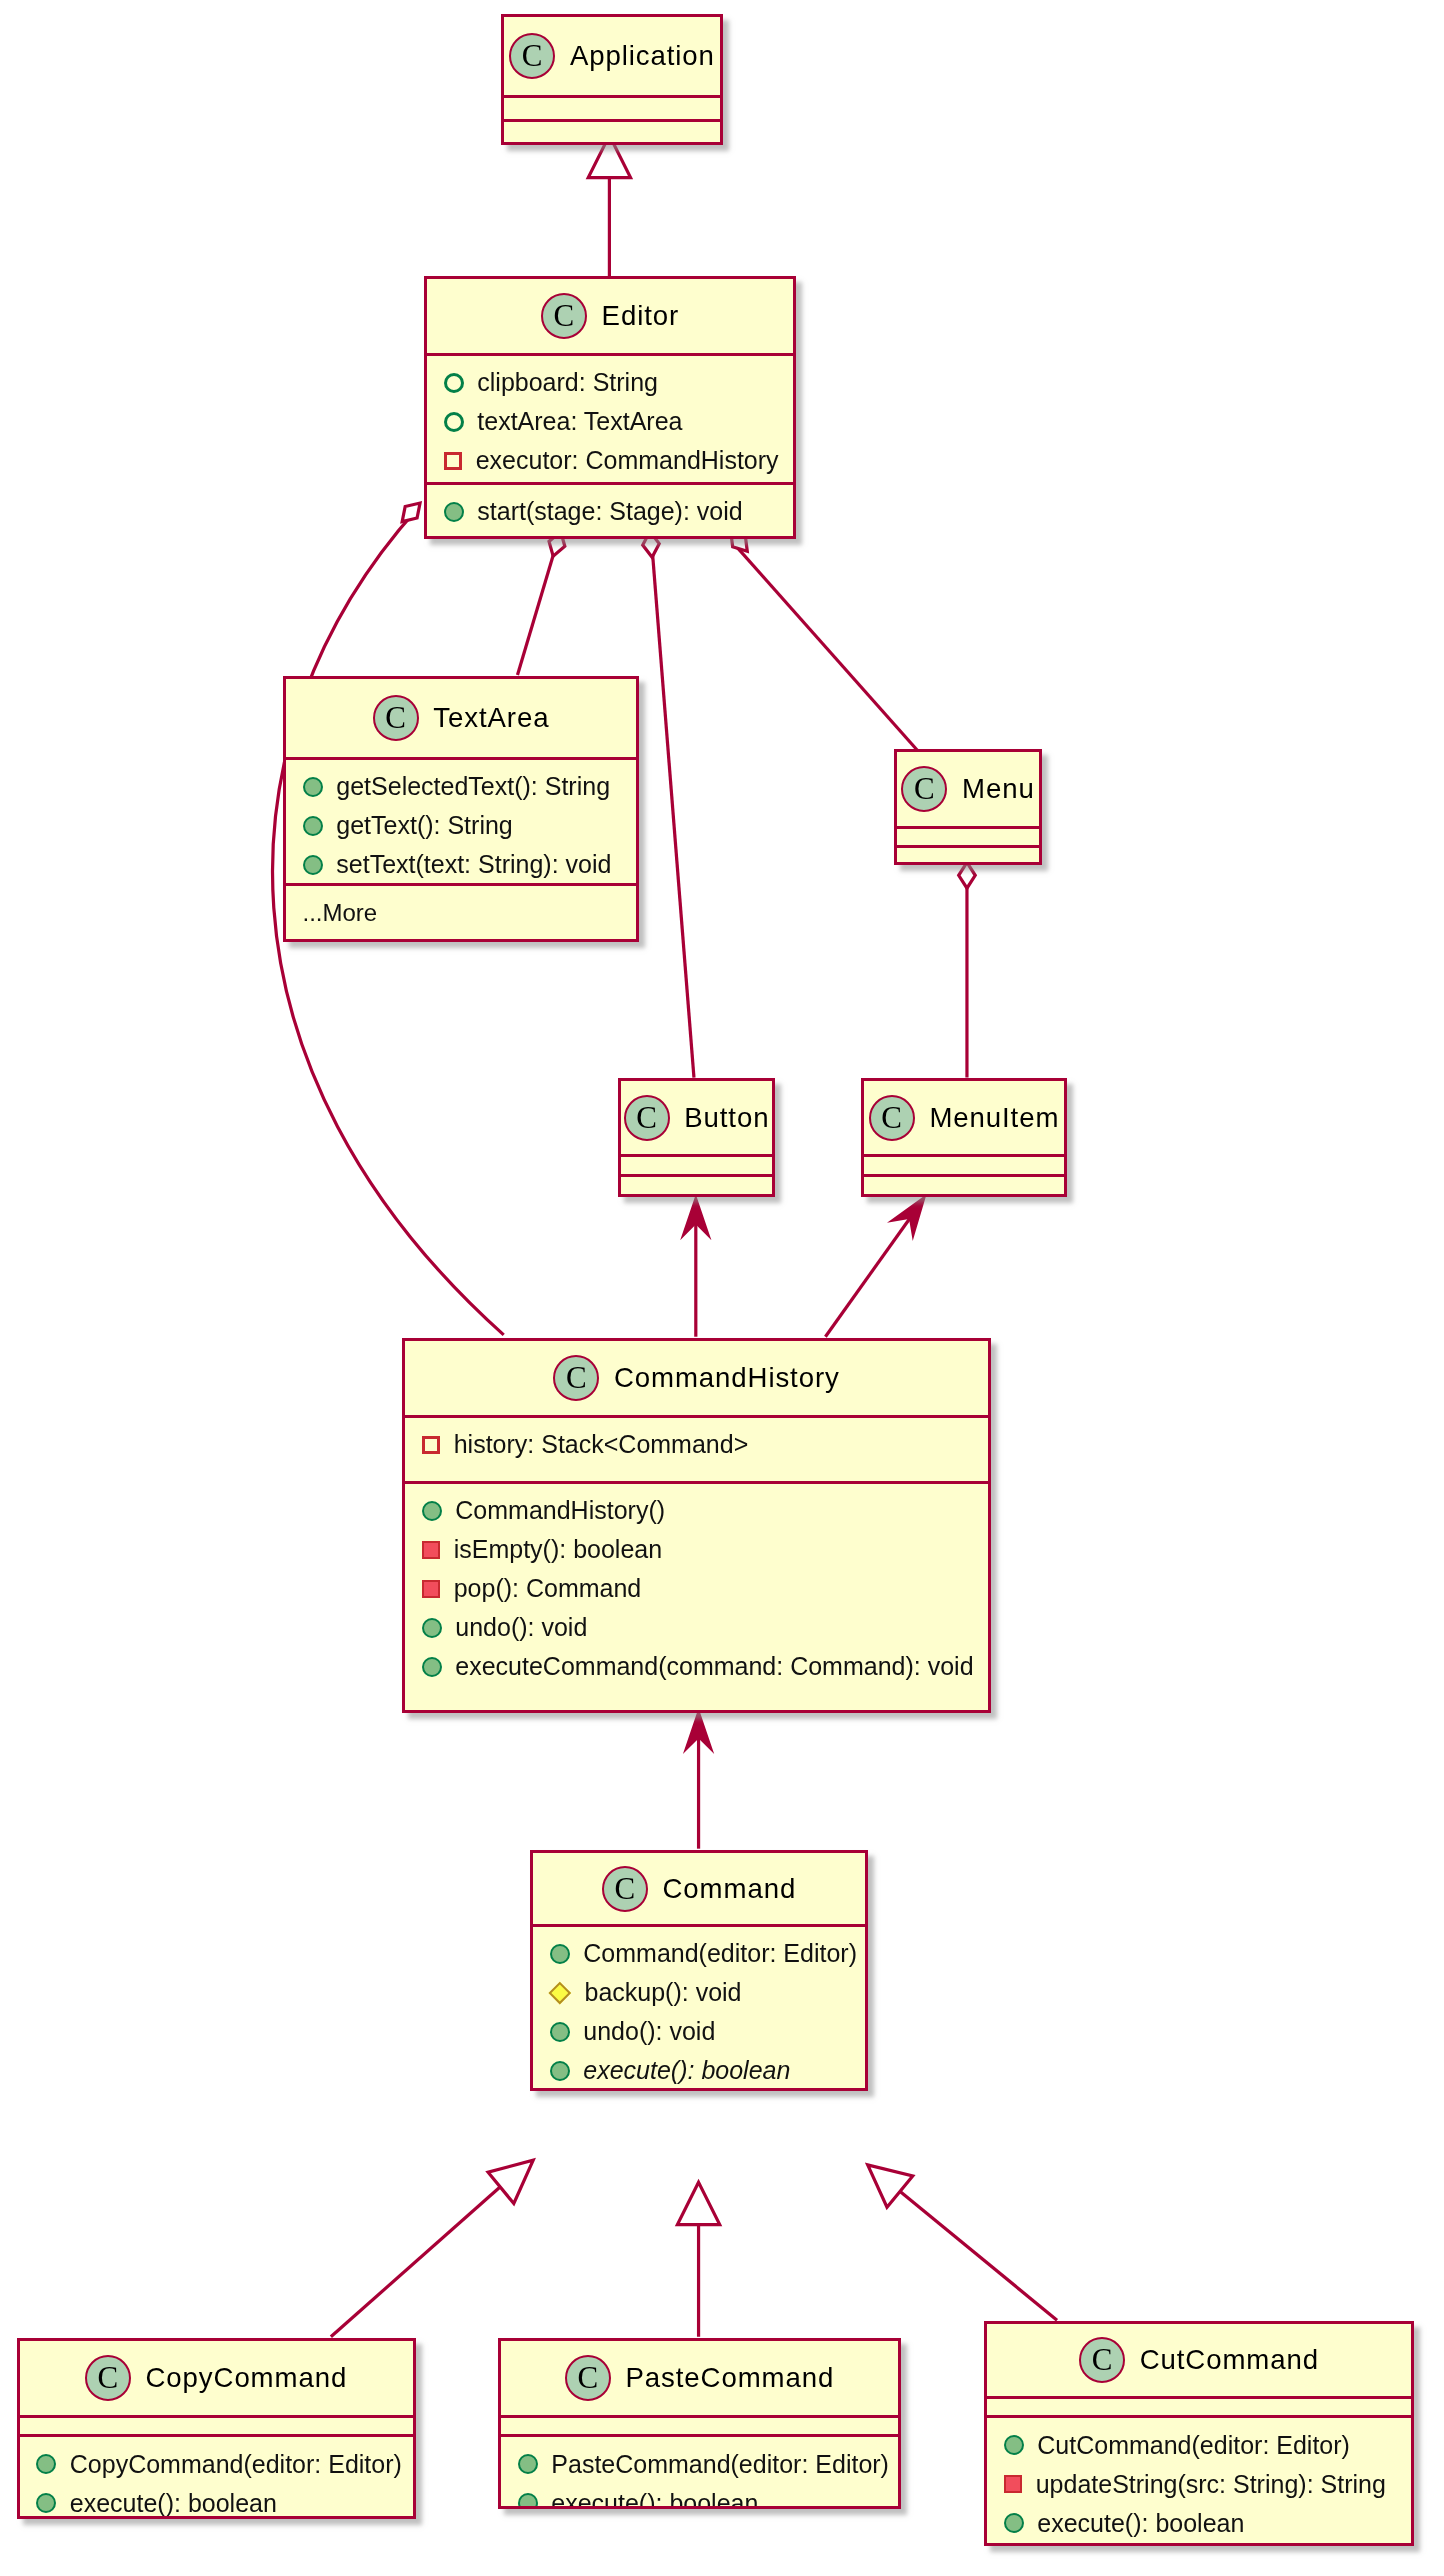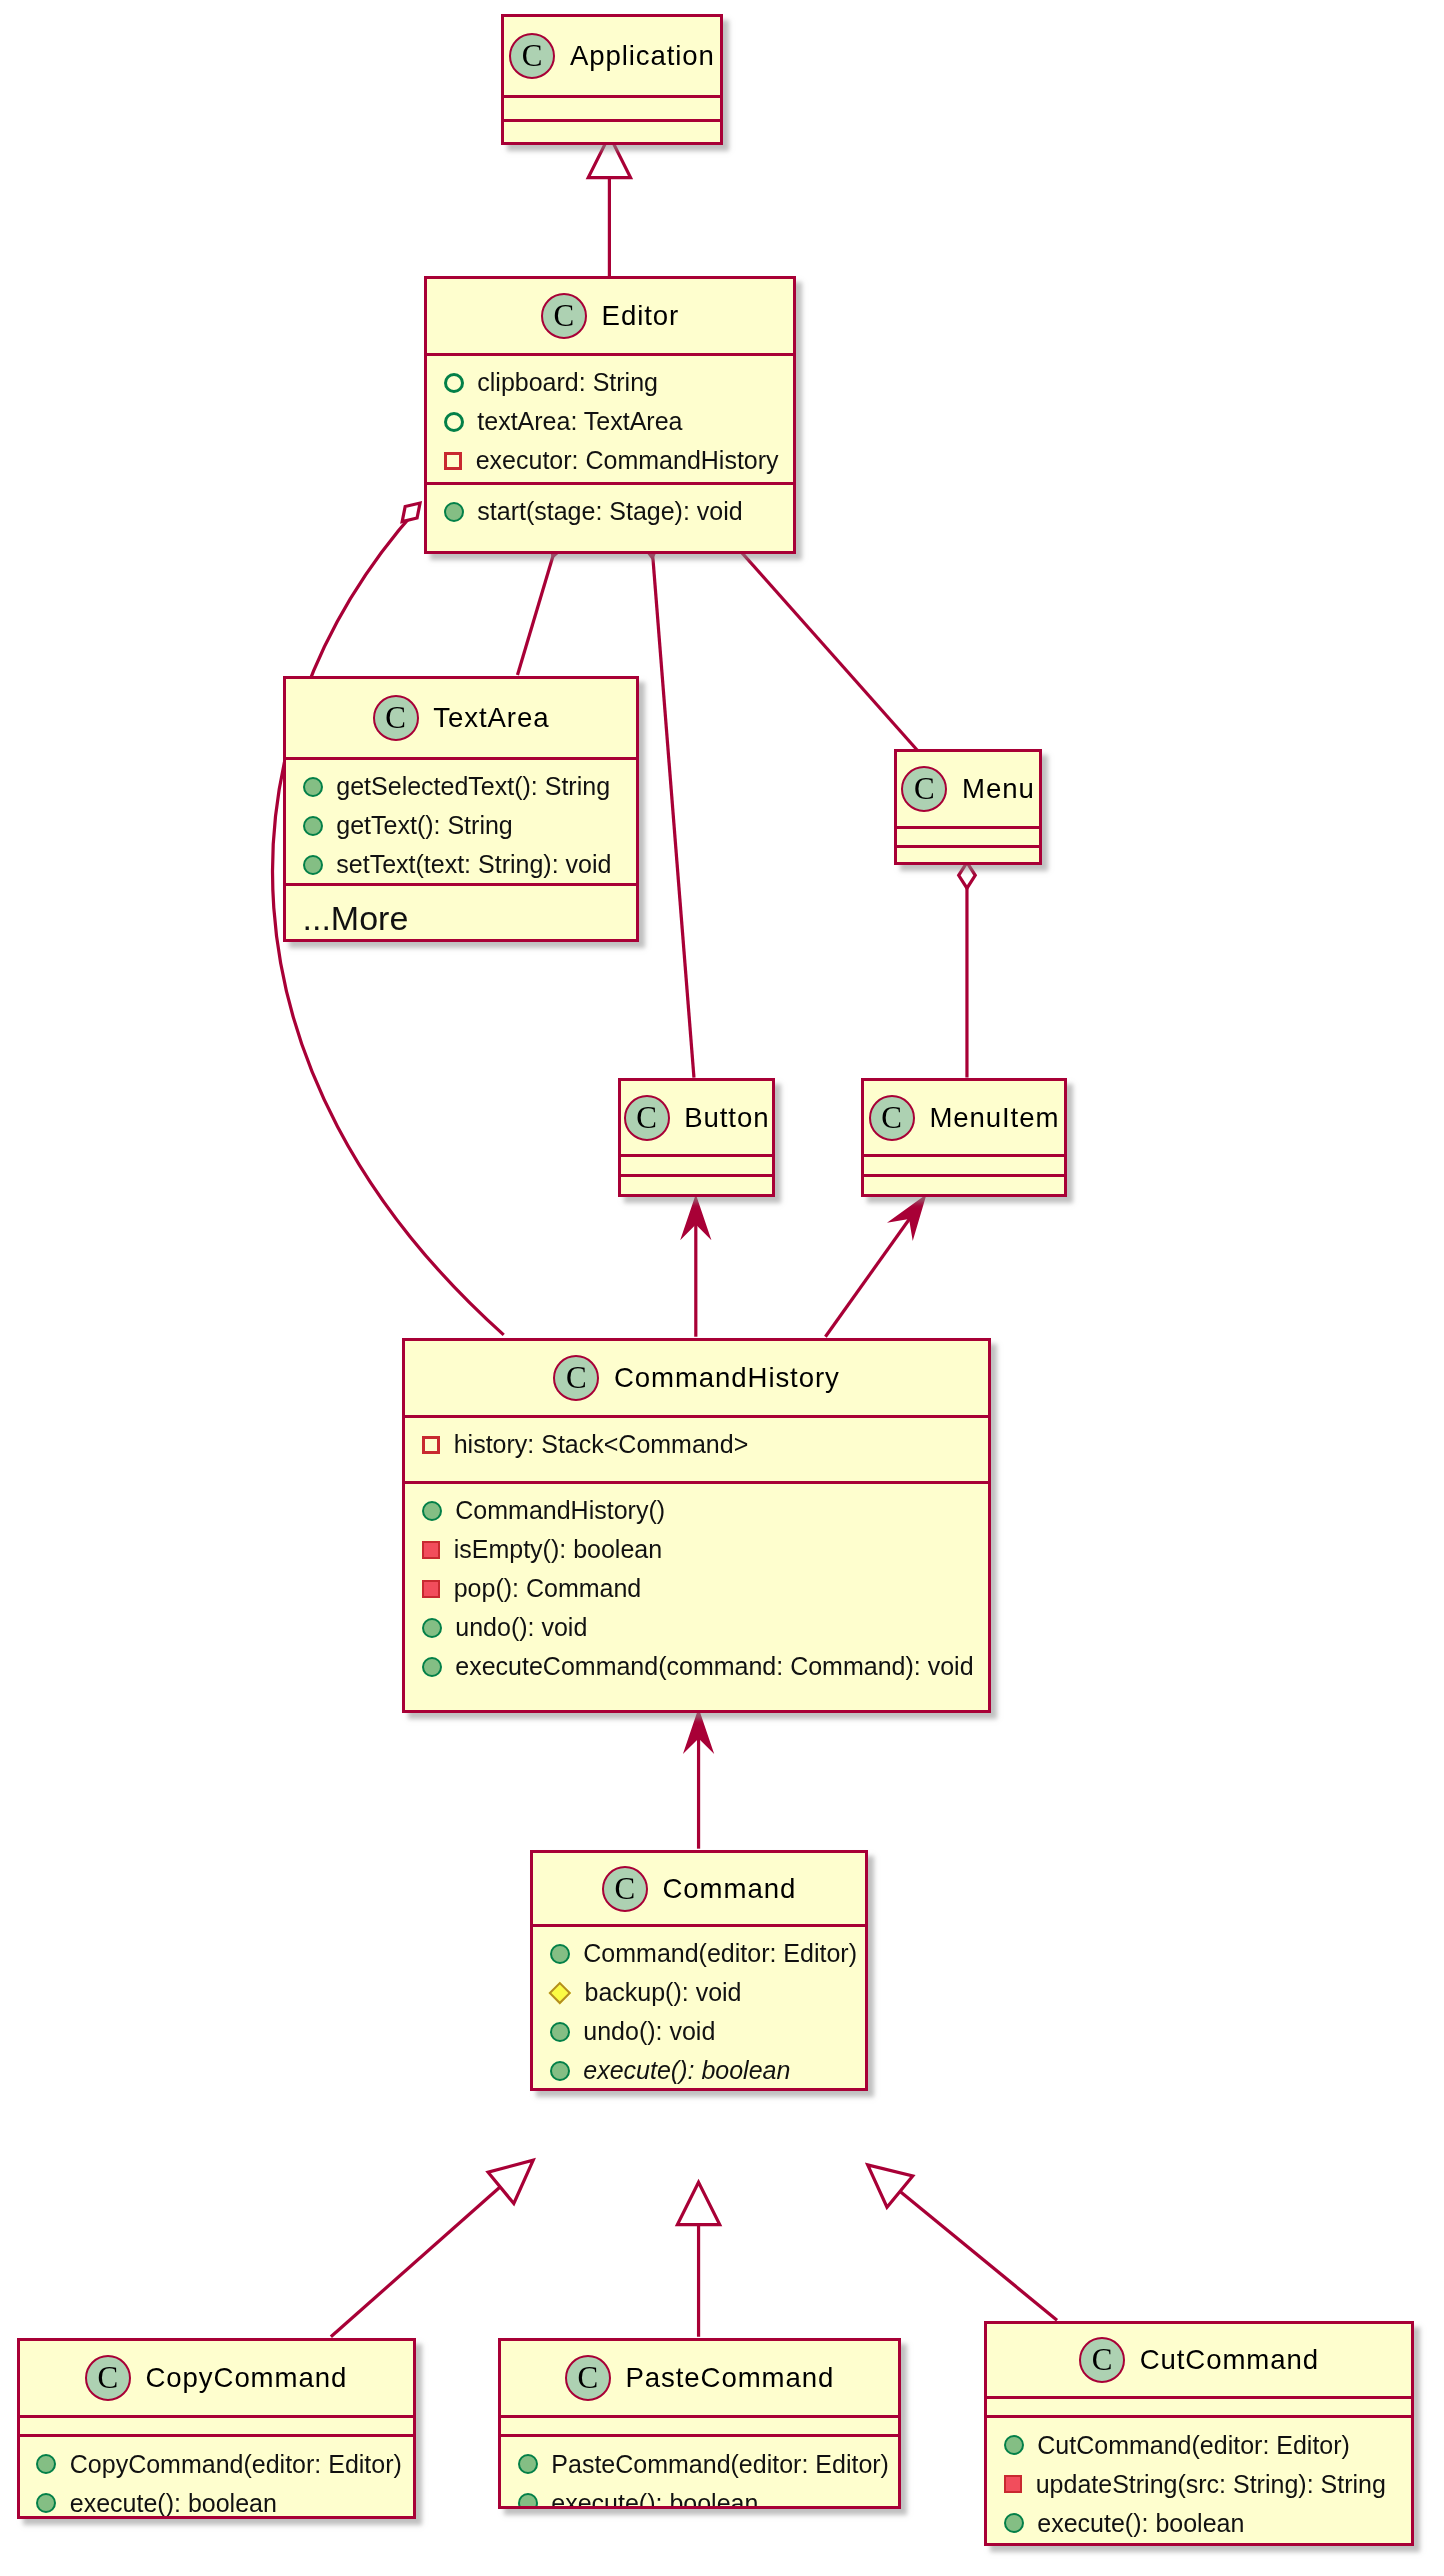--- a/index.html
+++ b/index.html
@@ -17,21 +17,21 @@
   .row{display:flex;align-items:center;gap:13.8px;height:39px;}
   .mtext{font-size:25px;white-space:nowrap;}
   .mtext.it{font-style:italic;}
   .ic{display:inline-block;flex:0 0 auto;box-sizing:border-box;}
   .ic.public-field{width:20px;height:20px;border-radius:50%;border:3.7px solid #038048;background:transparent;}
   .ic.public-method{width:20px;height:20px;border-radius:50%;border:2.8px solid #038048;background:#84BE84;}
   .ic.private-field{width:18.4px;height:18.4px;border:3.7px solid #C82930;background:transparent;}
   .ic.private-method{width:18.4px;height:18.4px;border:2.8px solid #C82930;background:#F24D5C;}
   .ic.protected-field{width:15.6px;height:15.6px;border:2.8px solid #B38D22;background:transparent;transform:rotate(45deg);margin:0 2.8px;}
   .ic.protected-method{width:15.6px;height:15.6px;border:2.8px solid #B38D22;background:#FBFB44;transform:rotate(45deg);margin:0 2.8px;}
-  .extra{font-size:34px;padding:13px 0 0 16.5px;}
+  .extra{font-size:24px;padding:13px 0 0 16.5px;}
 </style>
 </head>
 <body>
 
 <div id="canvas">
 
   <svg id="edges" width="1444" height="2576" viewBox="0 0 1571 2802">
     <g stroke="#A80036" stroke-width="3.5" fill="none">
       
       <g>
@@ -117,21 +117,21 @@
         </div>
         <div class="row">
           <span class="ic public-field"></span>
           <span class="mtext">textArea: TextArea</span>
         </div>
         <div class="row">
           <span class="ic private-field"></span>
           <span class="mtext">executor: CommandHistory</span>
         </div>
       </div>
-    <div class="comp" style="height:69px">
+    <div class="comp" style="height:54px">
         <div class="row">
           <span class="ic public-method"></span>
           <span class="mtext">start(stage: Stage): void</span>
         </div>
       </div>
   </div>
 
   <div class="cls" style="left:283px;top:676px;width:356px;">
     <div class="head" style="height:78px">
       <span class="badge">C</span>

